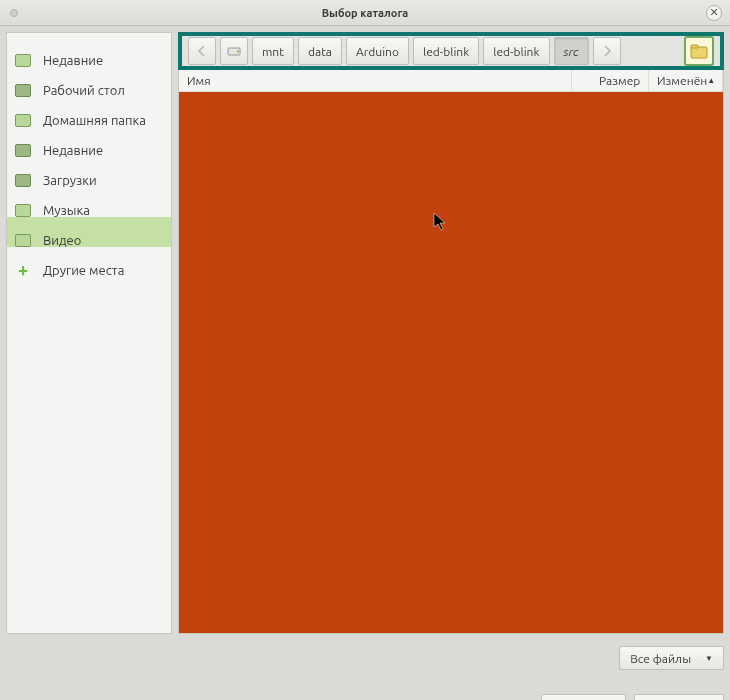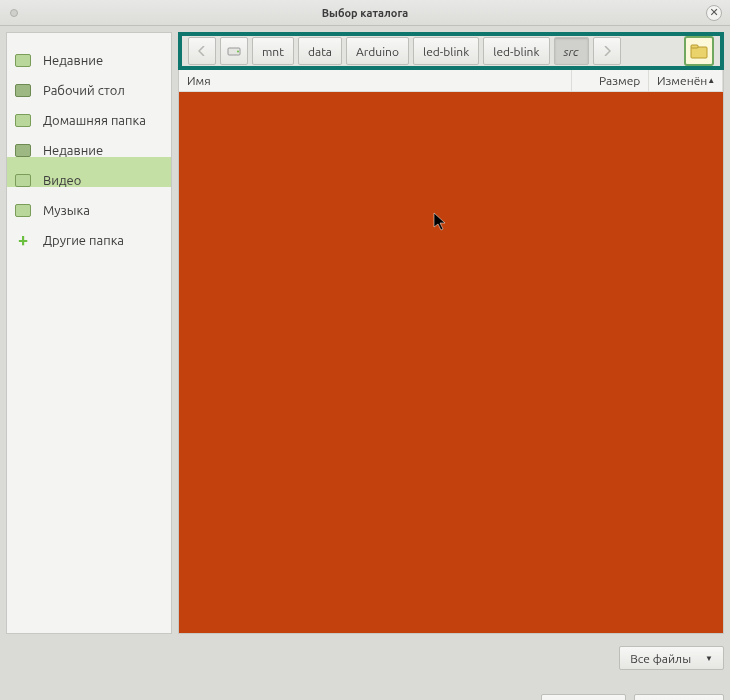--- a/index.html
+++ b/index.html
@@ -171,31 +171,35 @@
       <span class="lbl">Рабочий стол</span>
     </div>
     <div class="sidebar-item">
       <div class="ico"></div>
       <span class="lbl">Домашняя папка</span>
     </div>
     <div class="sidebar-item">
       <div class="ico camera"></div>
       <span class="lbl">Недавние</span>
     </div>
+    <div class="sidebar-item">
+      <div class="ico camera"></div>
+      <span class="lbl">Загрузки</span>
+    </div>
+    <div class="sidebar-item">
+      <div class="ico"></div>
+      <span class="lbl">Музыка</span>
+    </div>
     <div class="sidebar-item selected">
       <div class="ico"></div>
       <span class="lbl">Видео</span>
     </div>
     <div class="sidebar-item">
-      <div class="ico"></div>
-      <span class="lbl">Музыка</span>
-    </div>
-    <div class="sidebar-item">
       <div class="ico plus">+</div>
-      <span class="lbl">Другие папка</span>
+      <span class="lbl">Другие места</span>
     </div>
   </div>
 
   <div class="main">
     <div class="pathbar">
       <div class="navbtn disabled">
         <svg viewBox="0 0 8 10">
             <path d="M6 0 L1 5 L6 10" fill="none" stroke="currentColor" stroke-width="1.5"></path>
           </svg>
       </div>

